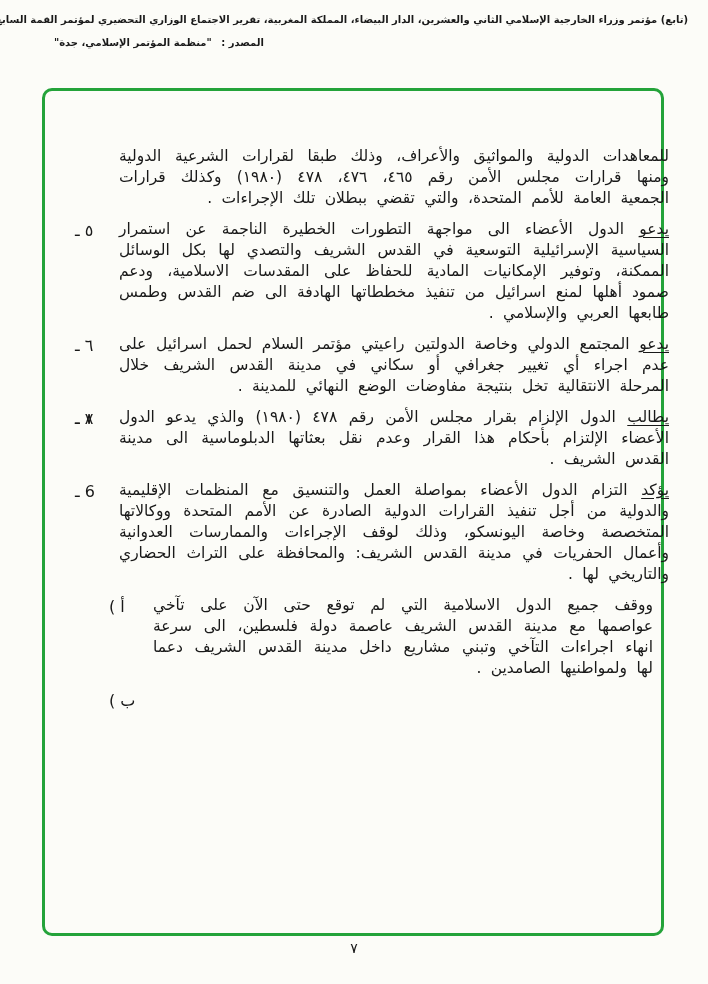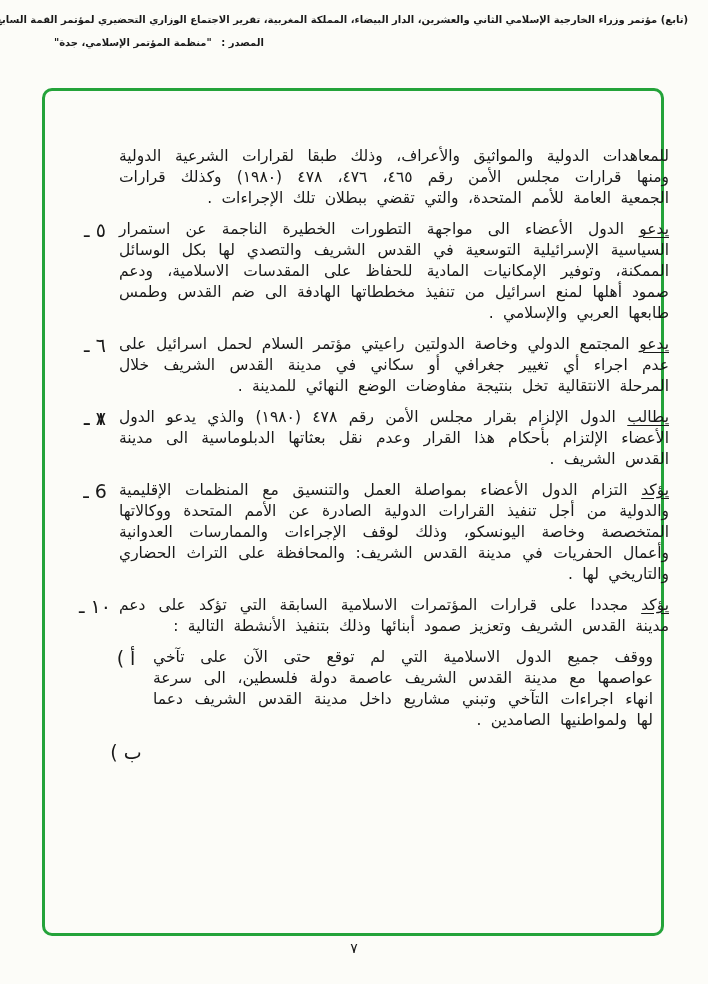--- a/index.html
+++ b/index.html
@@ -22,21 +22,21 @@
     word-spacing:4.5px;
     margin-left:20px;
   }
   .para{margin:0;}
   .cont,.item,.subitem{margin-bottom:10px;}
   .cont{padding-left:54px;padding-right:8px;}
   .item{position:relative;padding-left:54px;padding-right:8px;}
   .subitem{position:relative;padding-left:88px;padding-right:24px;}
   .num{
     position:absolute;left:10px;top:1px;width:40px;
-    direction:rtl;text-align:center;word-spacing:normal;font-size:19px;
+    direction:rtl;text-align:left;word-spacing:normal;font-size:16px;
   }
   .num.sub{left:44px;width:34px;}
   .verb{text-decoration:underline;text-underline-offset:3px;}
   .pagenum{position:absolute;top:940px;left:0;right:0;text-align:center;font-size:14px;}
 </style>
 </head>
 <body>
 
 <div class="page">
 
@@ -71,24 +71,20 @@
     <div class="item">
       <span class="num">٨ ـ</span>
       <p class="para"><span class="verb">يطالب</span> <span>الدول الإلزام بقرار مجلس الأمن رقم ٤٧٨ (١٩٨٠) والذي يدعو الدول الأعضاء الإلتزام بأحكام هذا القرار وعدم نقل بعثاتها الدبلوماسية الى مدينة القدس الشريف .</span></p>
     </div>
 
     <div class="item">
       <span class="num">6 ـ</span>
       <p class="para"><span class="verb">يؤكد</span> <span>التزام الدول الأعضاء بمواصلة العمل والتنسيق مع المنظمات الإقليمية والدولية من أجل تنفيذ القرارات الدولية الصادرة عن الأمم المتحدة ووكالاتها المتخصصة وخاصة اليونسكو، وذلك لوقف الإجراءات والممارسات العدوانية وأعمال الحفريات في مدينة القدس الشريف: والمحافظة على التراث الحضاري والتاريخي لها .</span></p>
     </div>
 
-    <div class="item">
-      <span class="num">١٠ ـ</span>
-      <p class="para"><span class="verb">يؤكد</span> <span>مجددا على قرارات المؤتمرات الاسلامية السابقة التي تؤكد على دعم مدينة القدس الشريف وتعزيز صمود أبنائها وذلك بتنفيذ الأنشطة التالية :</span></p>
-    </div>
 
     <div class="subitem">
       <span class="num sub">أ )</span>
       <p class="para">ووقف جميع الدول الاسلامية التي لم توقع حتى الآن على تآخي عواصمها مع مدينة القدس الشريف عاصمة دولة فلسطين، الى سرعة انهاء اجراءات التآخي وتبني مشاريع داخل مدينة القدس الشريف دعما لها ولمواطنيها الصامدين .</p>
     </div>
 
     <div class="subitem">
       <span class="num sub">ب )</span>
     </div>
 

